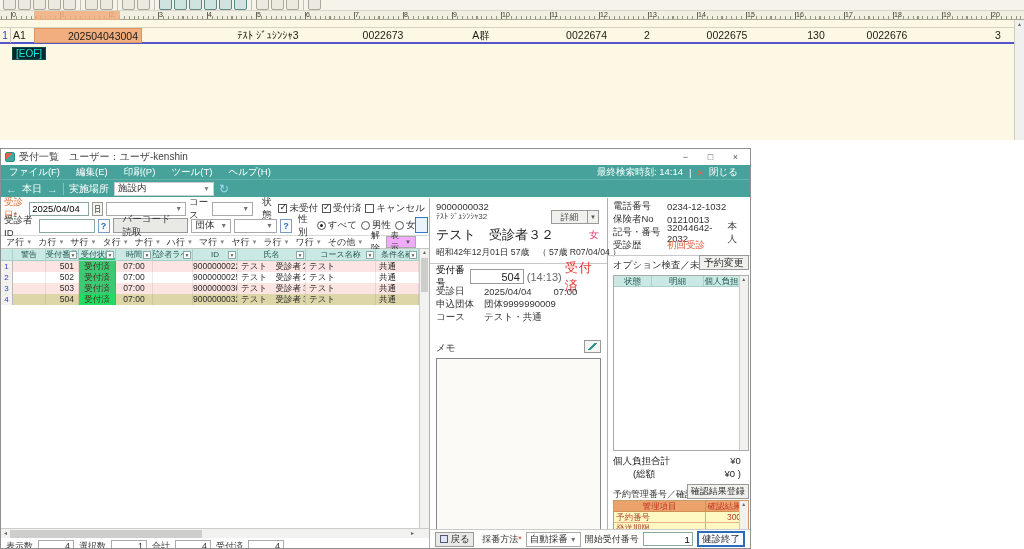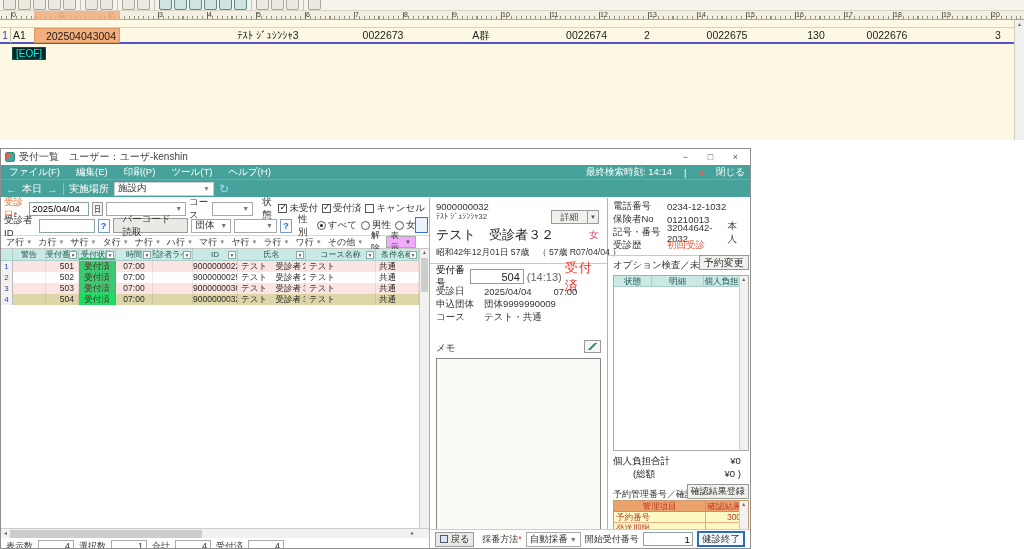--- a/index.html
+++ b/index.html
@@ -45,21 +45,21 @@
   #titlebar { height:16px; display:flex; align-items:center; padding:0 2px; background:#fff; }
   #app-icon { width:10px; height:10px; margin:0 4px 0 2px; border:1px solid #2E8B84;
     background:linear-gradient(135deg,#E8604C 0 40%,#45A79E 40%); border-radius:2px; }
   #win-title { font-size:10px; color:#444; }
   #caption-btns { margin-left:auto; display:flex; }
   .cap-btn { width:25px; height:15px; font-size:9px; color:#555; text-align:center; line-height:15px; }
 
   .tealbar { background:#46A29A; color:#fff; }
   #menubar { height:14px; display:flex; align-items:center; font-size:9.5px; }
   .menu-item { padding:11px 8px; }
-  #menubar-right { margin-left:auto; display:flex; align-items:center; gap:12px; padding-right:5px; font-size:9.5px; }
+  #menubar-right { margin-left:auto; display:flex; align-items:center; gap:6px; padding-right:12px; font-size:9.5px; }
   #menubar-right .red-x { color:#FF5A45; font-weight:bold; }
   #toolbar2 { height:18px; display:flex; align-items:center; gap:5px; padding:0 5px; font-size:10px;
     border-top:1px solid #5FB3AB; }
   .nav-arrow { color:#BFE3F7; font-weight:bold; font-size:11px; }
   .tsep { width:1px; height:12px; background:#7FC2BB; }
   #place-select { width:100px; height:14px; background:#fff; color:#333; border:1px solid #CCC;
     font-size:9.5px; display:flex; align-items:center; padding:0 3px; }
   #place-select .arrow { margin-left:auto; color:#888; font-size:7px; }
   #refresh-icon { color:#9FD9F2; font-size:12px; line-height:12px; }
 
@@ -252,21 +252,21 @@
       <span class="ruler-num" style="left: 796px;">16</span>
       <span class="ruler-num" style="left: 845px;">17</span>
       <span class="ruler-num" style="left: 894px;">18</span>
       <span class="ruler-num" style="left: 943px;">19</span>
       <span class="ruler-num" style="left: 992px;">20</span>
     </div>
   <div id="ruler-highlight"></div>
   <div id="ed-row1">
     <div id="ed-gutter">1</div>
   <div class="ed-cell" style="left: 13px; width: 22px; text-align: left;">A1</div>
-      <div class="ed-cell hl" style="left: 34px; width: 86px; text-align: right; padding-right: 3px;">202504043004</div>
+      <div class="ed-cell hl" style="left: 34px; width: 108px; text-align: right; padding-right: 3px;">202504043004</div>
       <div class="ed-cell" style="left: 226px; width: 84px; text-align: center;">ﾃｽﾄ ｼﾞｭｼﾝｼｬ3</div>
       <div class="ed-cell" style="left: 346px; width: 74px; text-align: center;">0022673</div>
       <div class="ed-cell" style="left: 466px; width: 30px; text-align: center;">A群</div>
       <div class="ed-cell" style="left: 541px; width: 66px; text-align: right;">0022674</div>
       <div class="ed-cell" style="left: 638px; width: 18px; text-align: center;">2</div>
       <div class="ed-cell" style="left: 693px; width: 68px; text-align: center;">0022675</div>
       <div class="ed-cell" style="left: 798px; width: 36px; text-align: center;">130</div>
       <div class="ed-cell" style="left: 853px; width: 68px; text-align: center;">0022676</div>
       <div class="ed-cell" style="left: 990px; width: 16px; text-align: center;">3</div>
     </div>

